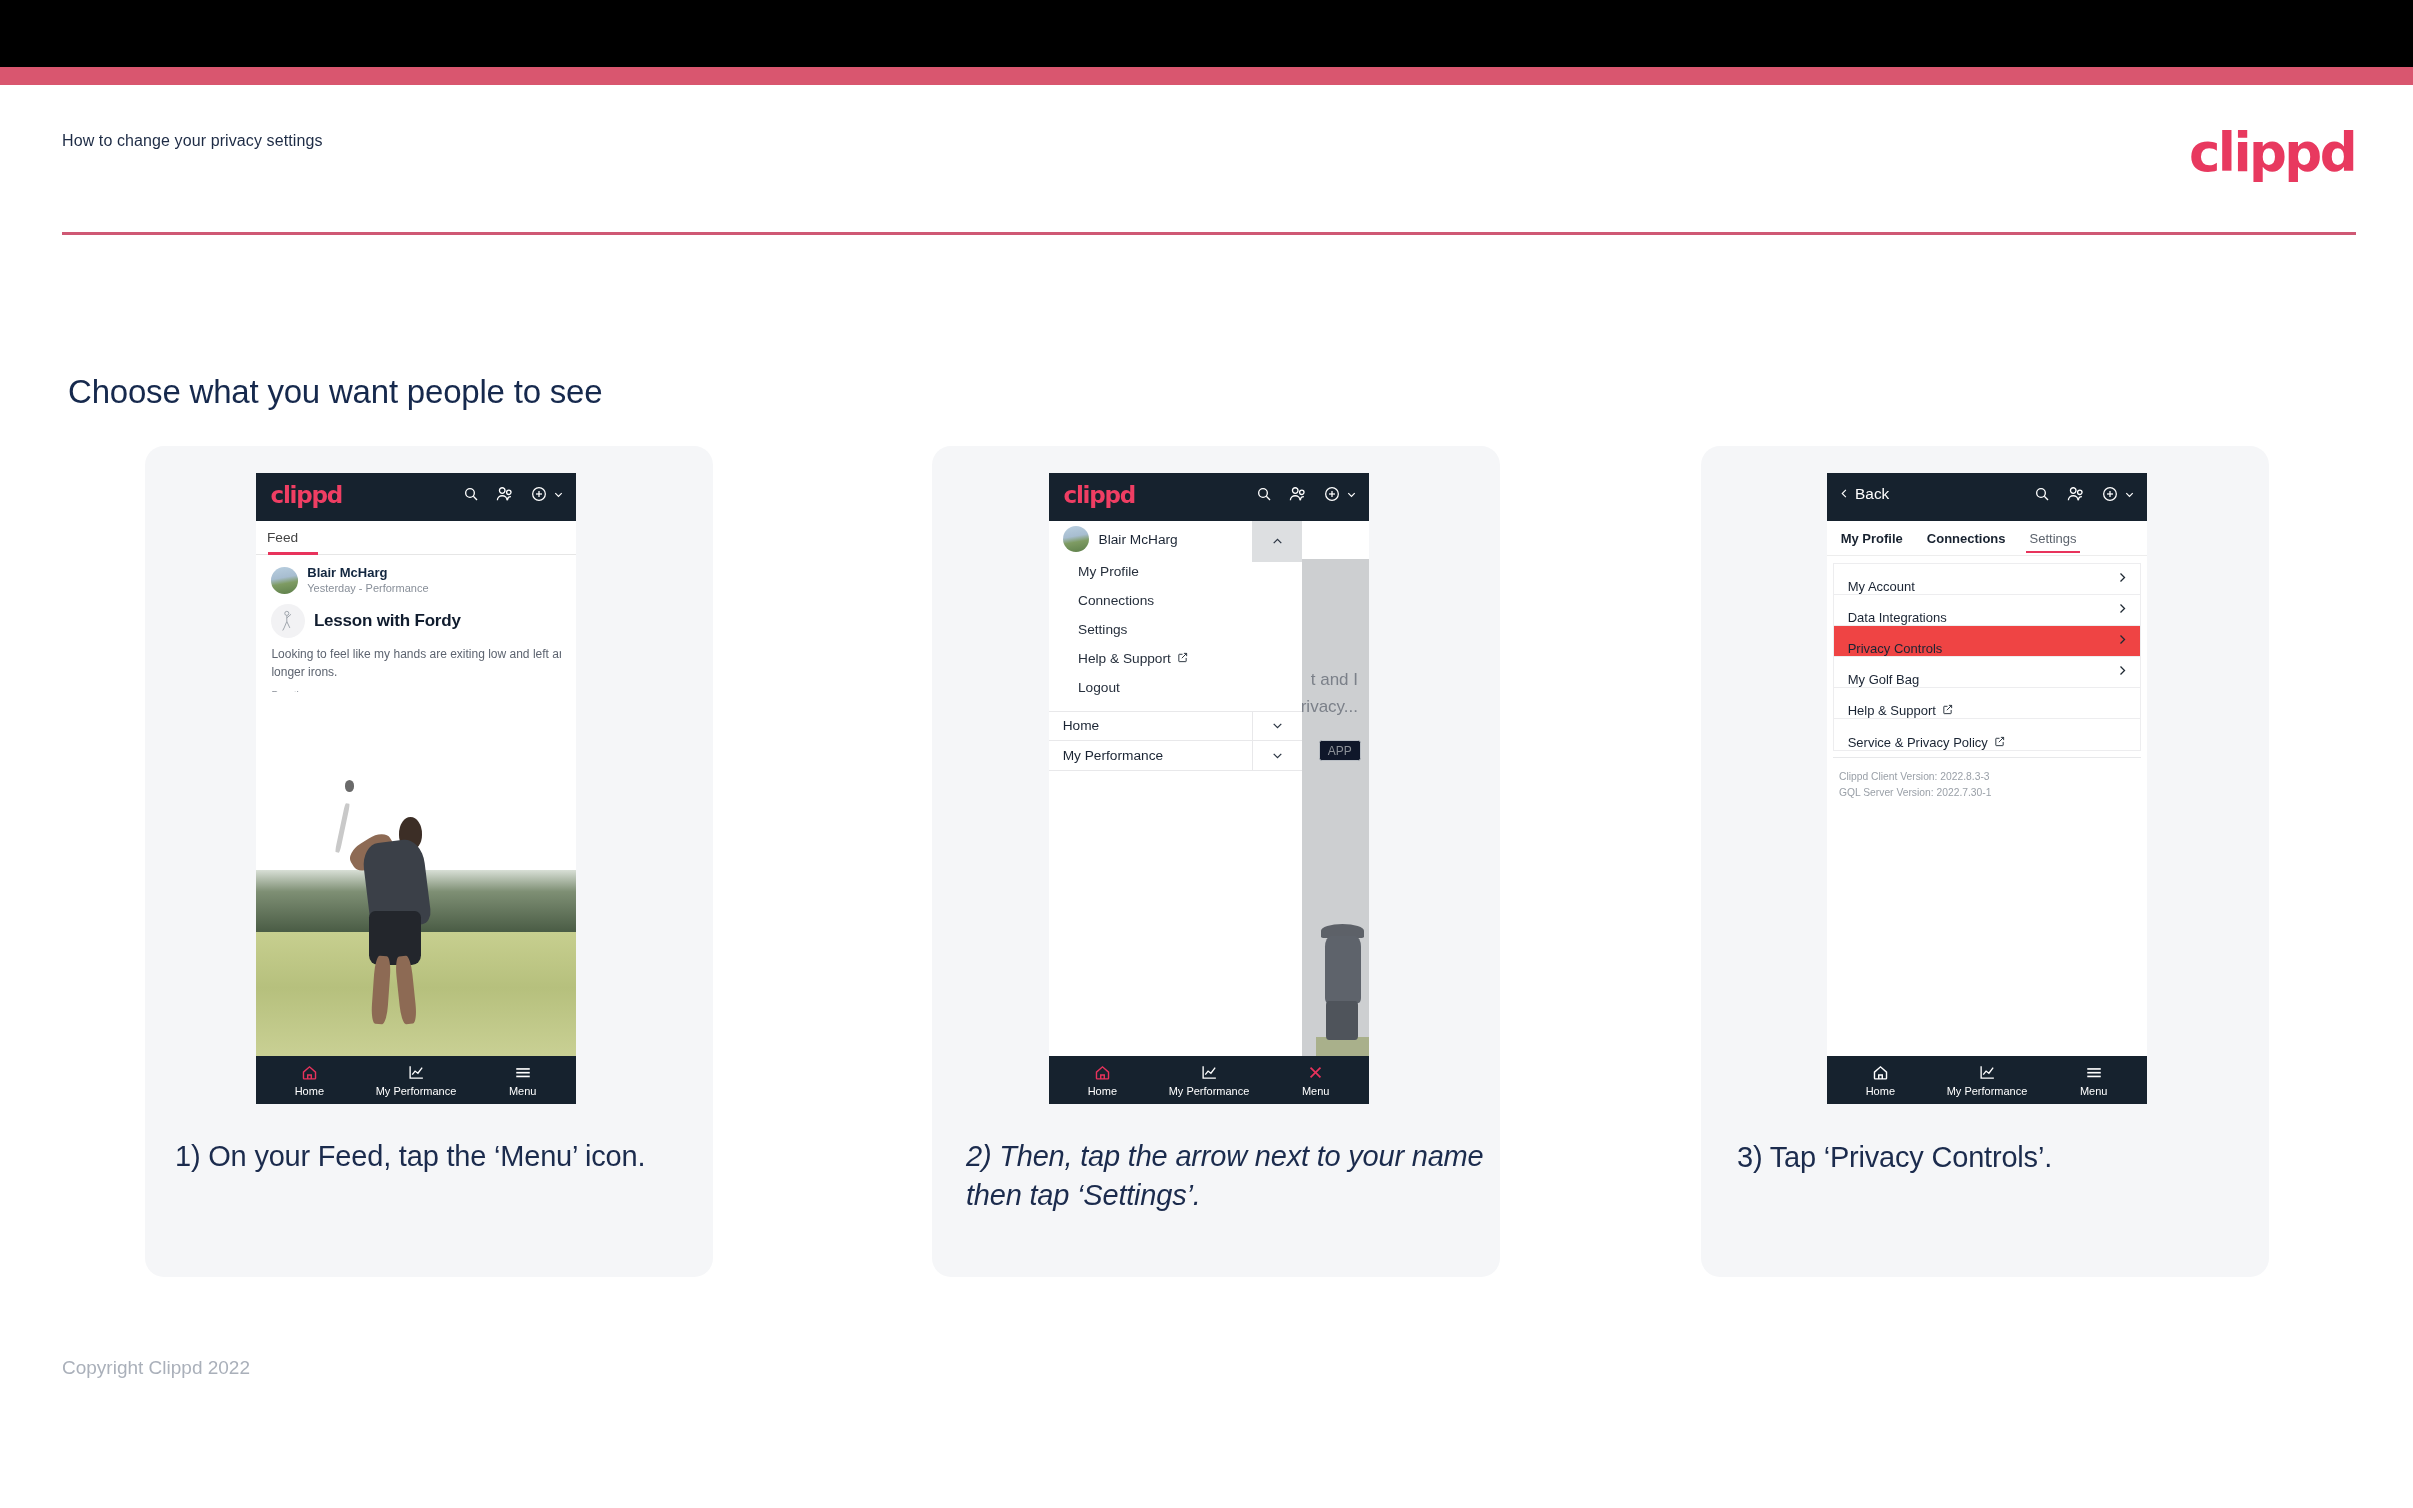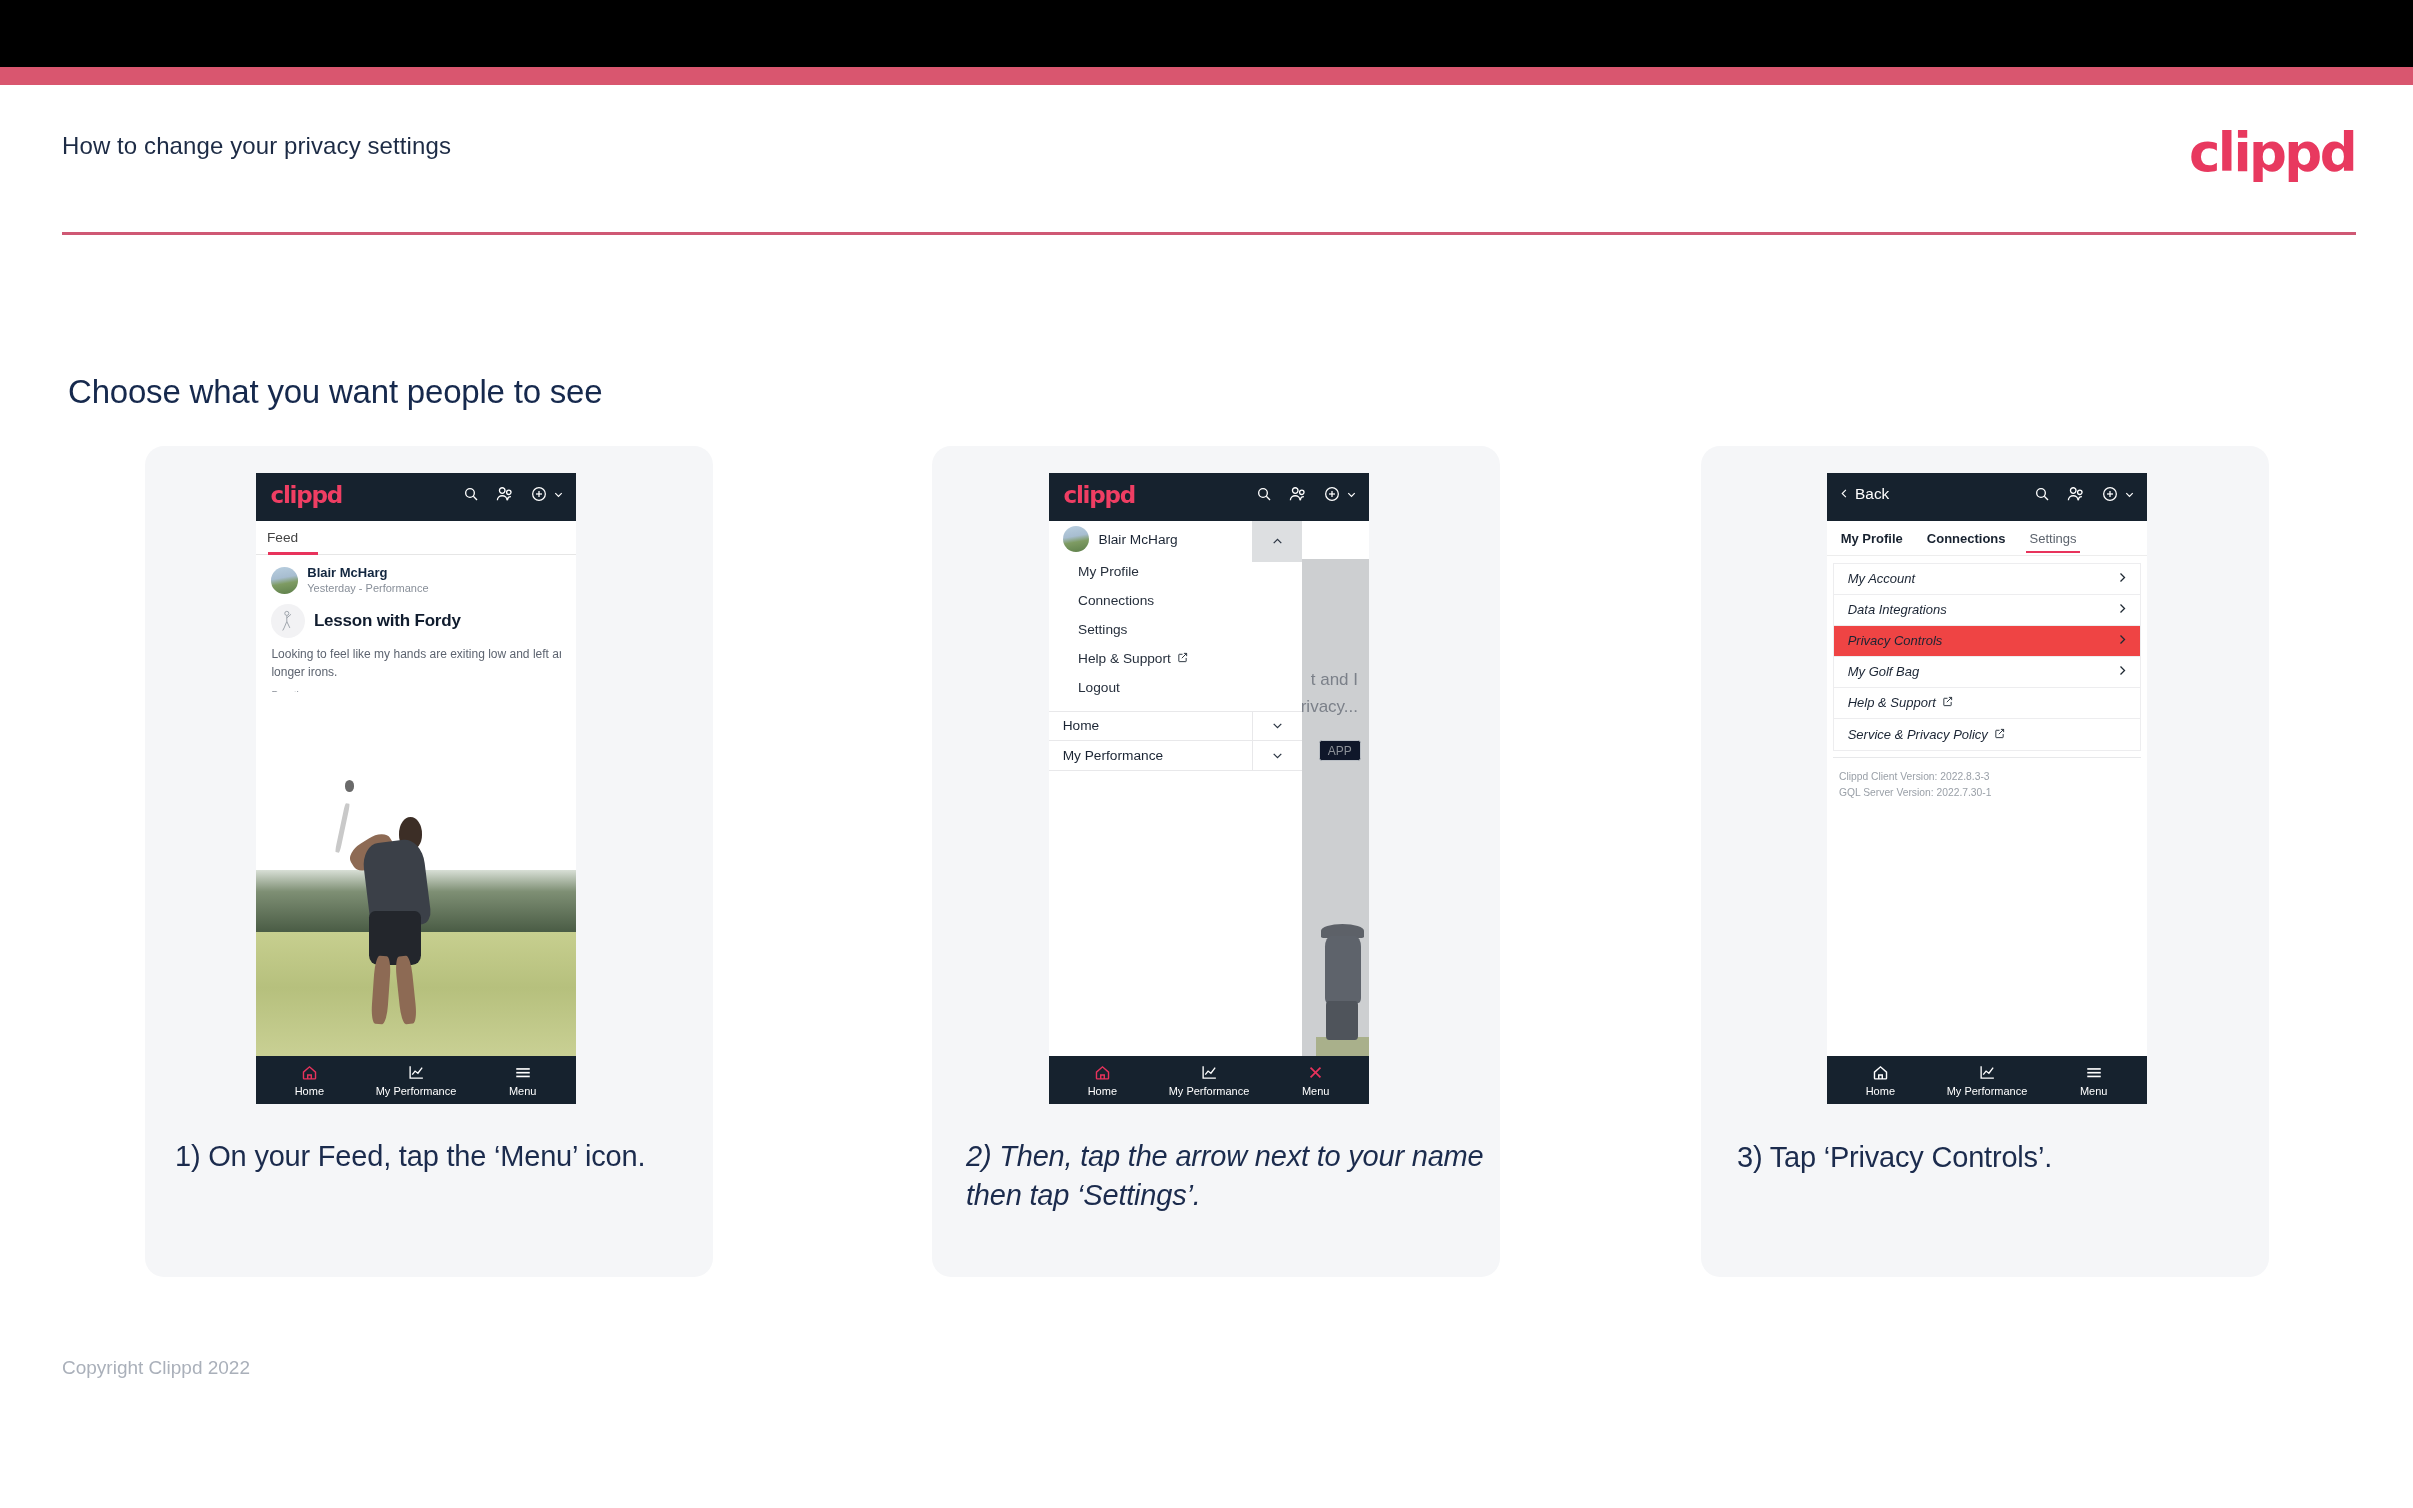--- a/index.html
+++ b/index.html
@@ -6,21 +6,21 @@
   html,body { width:2413px; height:1508px; background:#ffffff;
     font-family:"Liberation Sans", sans-serif; }
 
   .slide { position:relative; width:2413px; height:1508px; background:#fff; overflow:hidden; }
 
   
   .band-black { position:absolute; top:0; left:0; width:2413px; height:67px; background:#000000; }
   .band-pink  { position:absolute; top:67px; left:0; width:2413px; height:18px; background:#d9566f; }
 
   
-  .hdr-title { position:absolute; left:62px; top:132px; font-size:24px; color:#1d2b45;
+  .hdr-title { position:absolute; left:62px; top:132px; font-size:16px; color:#1d2b45;
     letter-spacing:0.1px; }
   .hdr-logo { position:absolute; right:58px; top:126px; font-size:53px; font-weight:bold;
     color:#e8395f; letter-spacing:-2.6px; line-height:1; font-family:"DejaVu Sans", sans-serif; }
   .hdr-rule { position:absolute; left:62px; top:232px; width:2294px; height:2.6px; background:#cf5874; }
 
   
   .main-title { position:absolute; left:68px; top:325px; font-size:35px; font-weight:bold;
     color:#16294d; letter-spacing:-0.2px; }
   .sub-title  { position:absolute; left:68px; top:373px; font-size:33px; font-weight:normal;
     color:#16294d; letter-spacing:-0.2px; }
@@ -140,22 +140,22 @@
     display:flex; align-items:center; justify-content:center; border-left:0.9px solid #e8e8ea; }
 
   
   .p3tabs { position:relative; height:35px; background:#fff; display:flex; align-items:center;
     gap:24px; padding-left:13.7px; border-bottom:0.9px solid #ededed; }
   .p3tab { font-size:13px; color:#17212f; font-weight:bold; }
   .p3tab.sel { color:#5c636d; font-weight:normal; position:relative; }
   .p3tab.sel::after { content:""; position:absolute; left:-3.4px; right:-3.4px; bottom:-7.7px; height:2.6px;
     background:#e8335c; }
   .slist { margin:6.8px 6px 0 6px; background:#fff; border:0.9px solid #ededef; }
-  .srow { position:relative; height:31px; display:flex; align-items:center; padding-left:13.7px;
-    font-size:13px; color:#1a2433; border-bottom:0.9px solid #ededef; gap:6px;font-style:italic; }
+  .srow { position:relative; height:31px; display:flex; align-items:flex-end; padding-left:13.7px;
+    font-size:13px; color:#1a2433; border-bottom:0.9px solid #ededef; gap:6px; }
   .srow:last-child { border-bottom:none; }
   .srow.hl { background:#ef4444; }
   .srow .schev { position:absolute; right:12px; top:50%; transform:translateY(-50%); }
   .sver { margin:11px 0 0 12px; font-size:10.3px; color:#9aa0a8; line-height:1.55; }
   .sverline { margin:6px 6px 0 6px; height:0.9px; background:#e7e8ea; }
 </style>
 </head>
 <body>
 
 <div class="slide">

